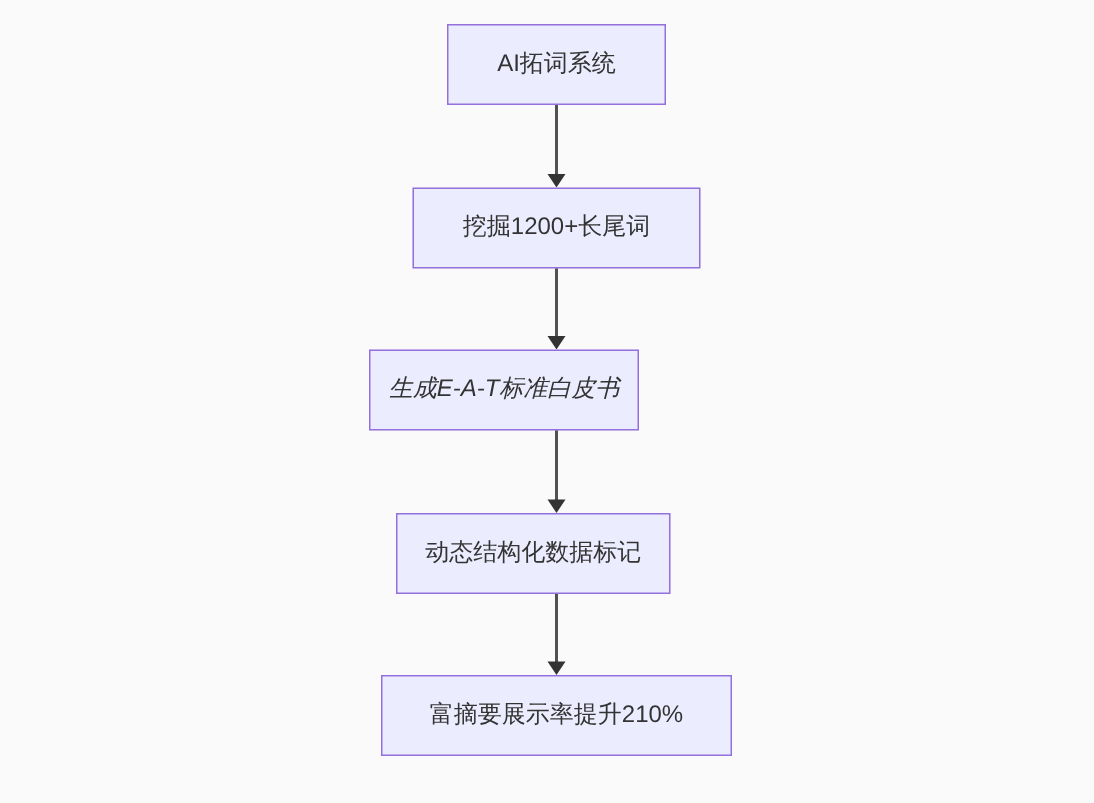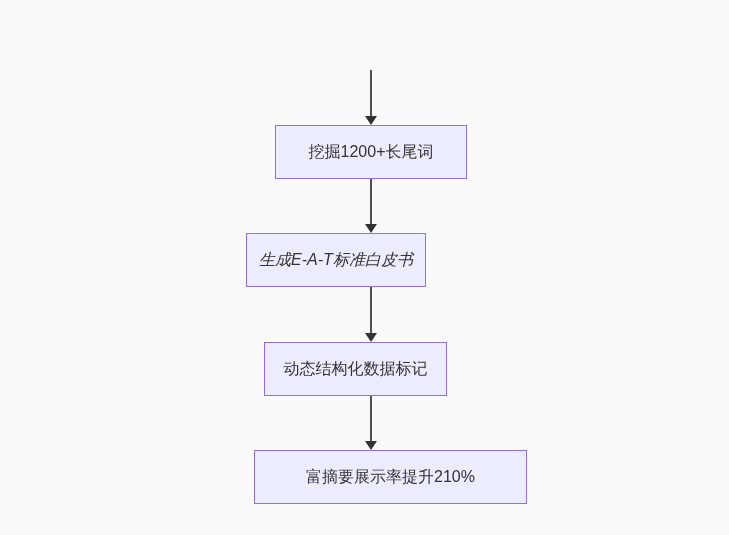--- a/index.html
+++ b/index.html
@@ -24,21 +24,21 @@
   .node-label {
     color: var(--text, #333333);
     font-size: 16px;
     line-height: 1;
     white-space: nowrap;
   }
   .n0 { left: 298px; top: 16px;  width: 146px; }
   .n1 { left: 275px; top: 125px; width: 192px; }
   .n2 { left: 246px; top: 233px; width: 180px; font-style: italic; }
   .n3 { left: 264px; top: 342px; width: 183px; }
-  .n4 { left: 254px; top: 450px; width: 273px; }
+  .n4 { left: 254px; top: 450px; width: 234px; }
 
   .edge {
     position: absolute;
     left: 365px;
     width: 12px;
   }
   .e0 { top: 70px;  height: 55px; }
   .e1 { top: 179px; height: 54px; }
   .e2 { top: 287px; height: 55px; }
   .e3 { top: 396px; height: 54px; }
@@ -60,20 +60,23 @@
     border-left: 6px solid transparent;
     border-right: 6px solid transparent;
     border-top: 9px solid var(--arrow, #333333);
   }
 </style>
 </head>
 <body>
 
 <div class="stage">
 
+  <div class="node n0">
+    <span class="node-label">AI拓词系统</span>
+  </div>
 
   <div class="edge e0">
     <div class="edge-line"></div>
     <div class="edge-head"></div>
   </div>
 
   <div class="node n1">
     <span class="node-label">挖掘1200+长尾词</span>
   </div>
 

